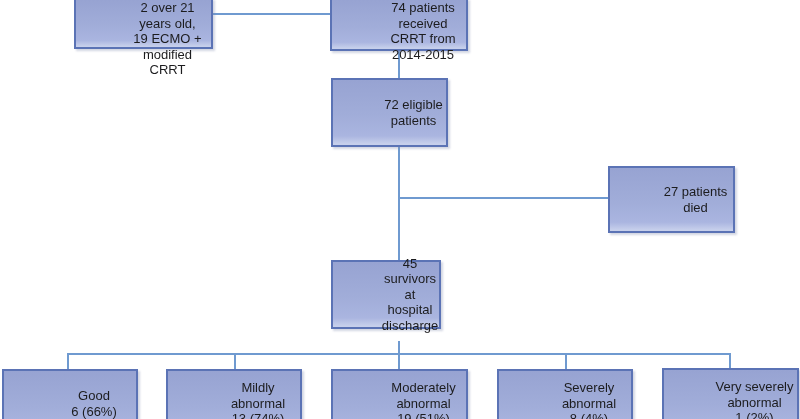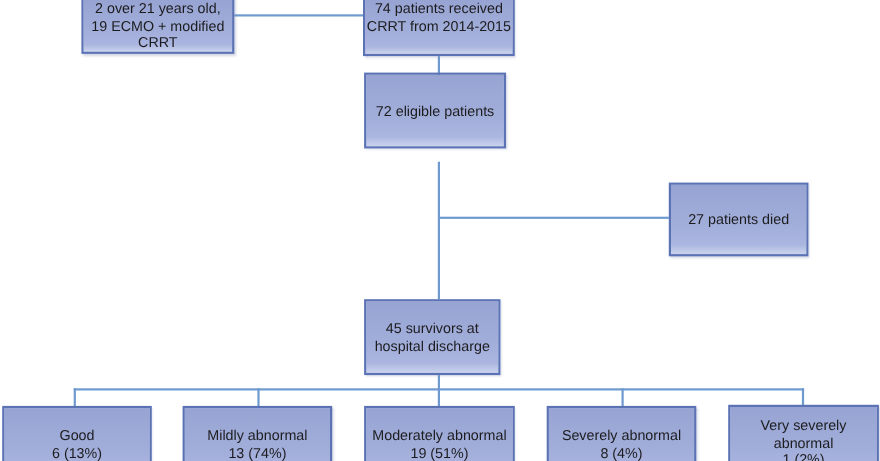--- a/index.html
+++ b/index.html
@@ -30,20 +30,21 @@
     box-shadow: 1.5px 1.5px 2px rgba(130, 140, 175, 0.35);
   }
   .node.cut-top { align-items: flex-start; }
   .node-text {
     white-space: pre-line;
     text-align: center;
     width: 100%;
     font-size: 13px;
     line-height: 15.5px;
     color: var(--text, #1c1c1e);
+    margin-left: 48px;
   }
 </style>
 </head>
 <body>
 
 <div class="canvas">
 
   <div class="line" style="left:213px; top:13px; width:117px; height:2px;"></div>
   <div class="line" style="left:398px; top:51px; width:2px; height:27px;"></div>
   <div class="line" style="left:398px; top:147px; width:2px; height:125px;"></div>
@@ -60,36 +61,36 @@
     <div class="node-text">2 over 21 years old,
 19 ECMO + modified
 CRRT</div>
   </div>
 
   <div class="node cut-top" style="left:330px; top:-2px; width:138px; height:53px;">
     <div class="node-text">74 patients received
 CRRT from 2014-2015</div>
   </div>
 
-  <div class="node" style="left:331px; top:66px; width:129px; height:69px;">
+  <div class="node" style="left:331px; top:78px; width:117px; height:69px;">
     <div class="node-text">72 eligible patients</div>
   </div>
 
   <div class="node" style="left:608px; top:166px; width:127px; height:67px;">
     <div class="node-text">27 patients died</div>
   </div>
 
-  <div class="node" style="left:331px; top:272px; width:124px; height:69px;">
+  <div class="node" style="left:331px; top:260px; width:110px; height:69px;">
     <div class="node-text">45 survivors at
 hospital discharge</div>
   </div>
 
   <div class="node" style="left:2px; top:369px; width:136px; height:69px;">
     <div class="node-text">Good
-6 (13%)</div>
+6 (66%)</div>
   </div>
 
   <div class="node" style="left:166px; top:369px; width:136px; height:69px;">
     <div class="node-text">Mildly abnormal
 13 (74%)</div>
   </div>
 
   <div class="node" style="left:331px; top:369px; width:137px; height:69px;">
     <div class="node-text">Moderately abnormal
 19 (51%)</div>

